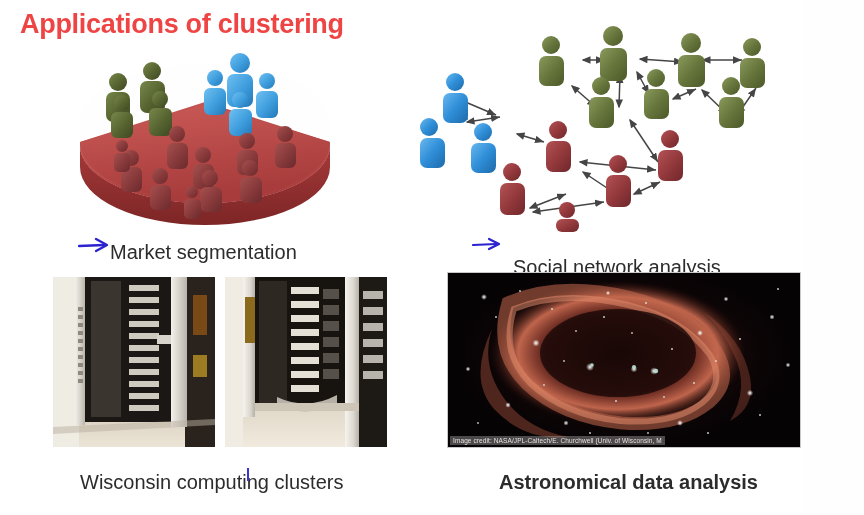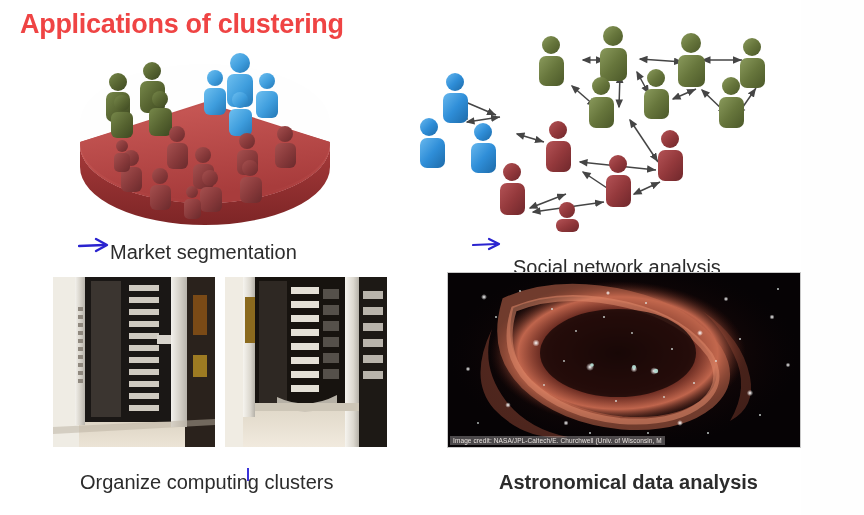--- a/index.html
+++ b/index.html
@@ -396,21 +396,21 @@
               <rect x="138" y="62" width="20" height="8"></rect>
           <rect x="138" y="78" width="20" height="8"></rect>
               <rect x="138" y="94" width="20" height="8"></rect>
         </g>
         <rect x="20" y="20" width="10" height="46" fill="#8b6a1e"></rect>
         <path d="M52 120 q30 14 60 -2 l0 8 q-30 16 -60 2 z" fill="#b6b1a6"></path>
         <rect x="30" y="126" width="104" height="8" fill="#cdc6b7"></rect>
       </svg>
     </div>
   </div>
-  <div id="caption-clusters" class="caption">Organize computing clusters</div>
+  <div id="caption-clusters" class="caption">Wisconsin computing clusters</div>
   <div id="text-cursor"></div>
 
   <div id="astronomy-photo">
     <svg width="352" height="174" viewBox="0 0 352 174" xmlns="http://www.w3.org/2000/svg">
       <defs>
         <radialGradient id="neb" cx="0.5" cy="0.5" r="0.5">
           <stop offset="0%" stop-color="#120504" stop-opacity="1"></stop>
           <stop offset="55%" stop-color="#5e2019" stop-opacity="0.85"></stop>
           <stop offset="78%" stop-color="#c96a50" stop-opacity="0.95"></stop>
           <stop offset="100%" stop-color="#3c120c" stop-opacity="0"></stop>

